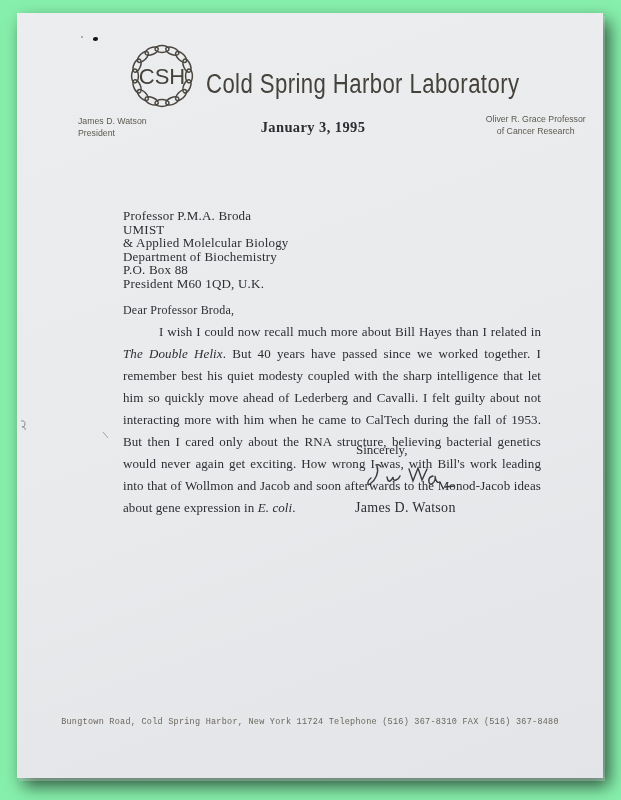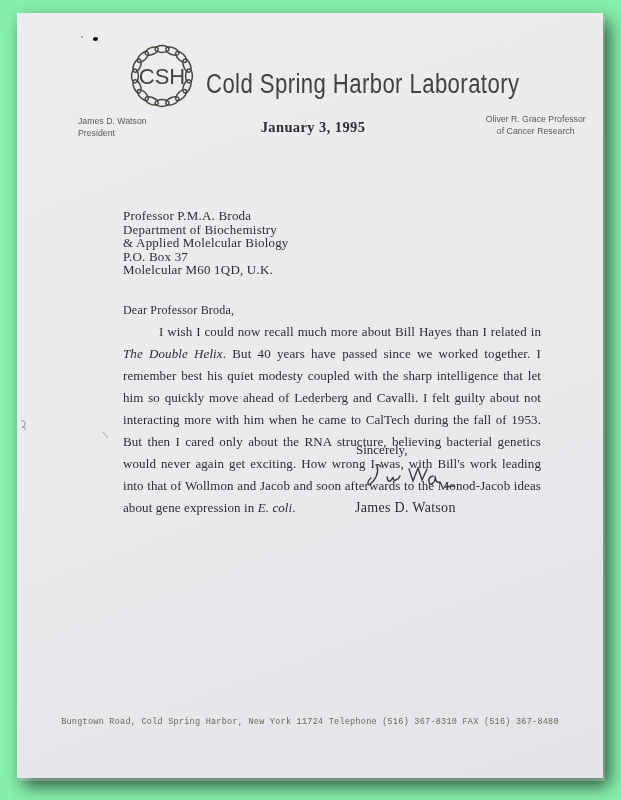--- a/index.html
+++ b/index.html
@@ -122,24 +122,25 @@
       <div>President</div>
     </div>
     <div class="hdr-date">January 3, 1995</div>
     <div class="hdr-right">
       <div>Oliver R. Grace Professor</div>
       <div>of Cancer Research</div>
     </div>
 
     <div class="recipient">
       <div>Professor P.M.A. Broda</div>
+      <div>UMIST</div>
+      <div>&amp; Applied Molelcular Biology</div>
       <div>Department of Biochemistry</div>
-      <div>&amp; Applied Molelcular Biology</div>
-      <div>P.O. Box 37</div>
-      <div>Molelcular M60 1QD, U.K.</div>
+      <div>P.O. Box 88</div>
+      <div>President M60 1QD, U.K.</div>
     </div>
 
     <div class="salutation">Dear Professor Broda,</div>
 
     <div class="body-par"><span>I wish I could now recall much more about Bill Hayes than I related in </span><em>The Double Helix</em><span>.  But 40 years have passed since we worked together.  I remember best his quiet modesty coupled with the sharp intelligence that let him so quickly move ahead of Lederberg and Cavalli.  I felt guilty about not interacting more with him when he came to CalTech during the fall of 1953.  But then I cared only about the RNA structure, believing bacterial genetics would never again get exciting.  How wrong I was, with Bill's work leading into that of Wollmon and Jacob and soon afterwards to the Monod-Jacob ideas about gene expression in </span><em>E. coli</em><span>.</span></div>
 
     <div class="valediction">Sincerely,</div>
 
     <div class="signature">
       <svg width="100" height="36" viewBox="0 0 100 36">

